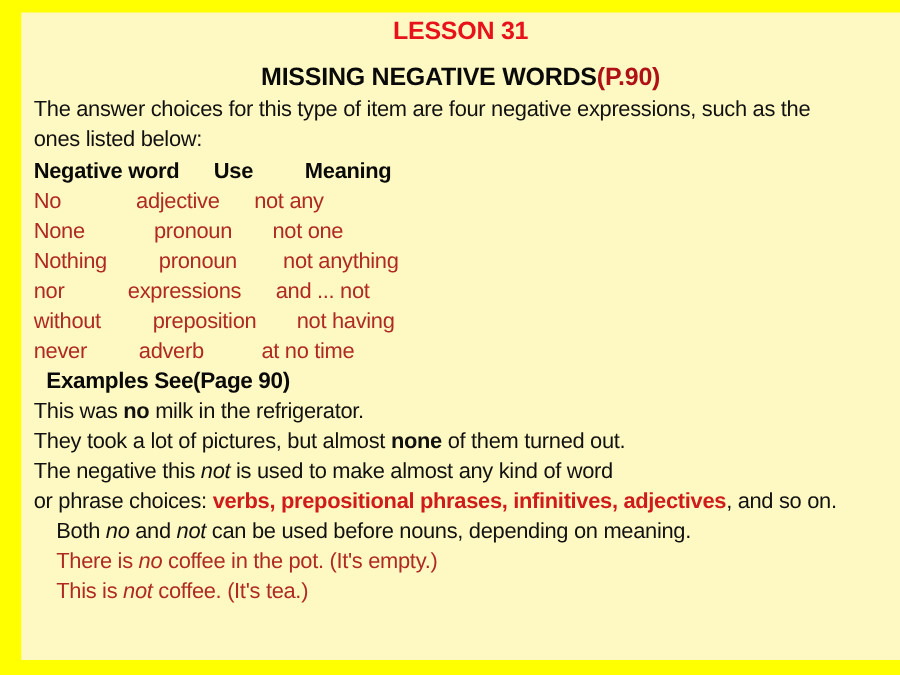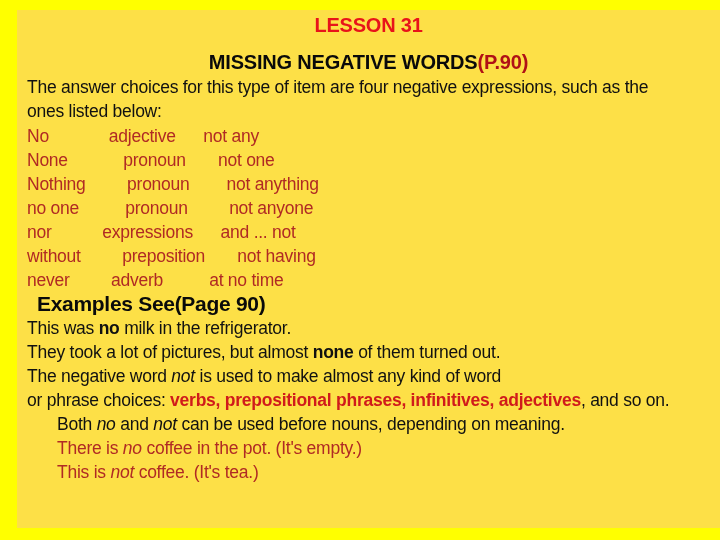--- a/index.html
+++ b/index.html
@@ -19,21 +19,21 @@
     height: 540px;
     background: #FFFF00;
     box-sizing: border-box;
   }
   #content {
     position: absolute;
     left: 17px;
     top: 10px;
     right: 0px;
     bottom: 12px;
-    background: #fde047;
+    background: #fef9c3;
     box-sizing: border-box;
     padding: 0;
   }
   .title-line {
     text-align: center;
     font-weight: bold;
     letter-spacing: -0.2px;
   }
   #title-lesson {
     font-size: 20px;
@@ -76,21 +76,21 @@
   }
   #table-header {
     color: #0A0A0A;
     font-weight: bold;
   }
   .trow.data {
     color: #B02A24;
   }
   
   #examples-head {
-    font-size: 21px;
+    font-size: 18px;
     font-weight: bold;
     color: #0A0A0A;
     padding-left: 20px;
     line-height: 24px;
     letter-spacing: -0.3px;
   }
   .ex-line {
     font-size: 17.5px;
     color: #111111;
     line-height: 24px;
@@ -98,21 +98,21 @@
     letter-spacing: -0.25px;
   }
   .ex-line b { font-weight: bold; }
   .ex-line i { font-style: italic; }
   .hl-red {
     color: #D01B1B;
     font-weight: bold;
     text-align: center;
   }
   .ex-indent {
-    padding-left: 40px;
+    padding-left: 28px;
   }
   .red-line {
     color: #B02A24;
   }
 </style>
 </head>
 <body>
 
 <div id="slide">
   <div id="content">
@@ -122,36 +122,36 @@
     <div class="title-line" id="title-topic">
       <span>MISSING NEGATIVE WORDS</span><span class="page-ref">(P.90)</span>
     </div>
 
     <div class="body-text" id="intro">
       <div>The answer choices for this type of item are four negative expressions, such as the</div>
       <div>ones listed below:</div>
     </div>
 
     <div id="word-table">
+      <div class="trow" id="table-header">Negative word      Use         Meaning</div>
       <div class="trow data">No             adjective      not any</div>
       <div class="trow data">None            pronoun       not one</div>
       <div class="trow data">Nothing         pronoun        not anything</div>
-      <div class="trow data">no one          pronoun         not anyone</div>
       <div class="trow data">nor           expressions      and ... not</div>
       <div class="trow data">without         preposition       not having</div>
       <div class="trow data">never         adverb          at no time</div>
     </div>
 
     <div id="examples-head">Examples See(Page 90)</div>
 
     <div class="ex-line"><span>This was </span><b>no</b><span> milk in the refrigerator.</span></div>
 
     <div class="ex-line"><span>They took a lot of pictures, but almost </span><b>none</b><span> of them turned out.</span></div>
 
-    <div class="ex-line"><span>The negative word </span><i>not</i><span> is used to make almost any kind of word</span></div>
+    <div class="ex-line"><span>The negative this </span><i>not</i><span> is used to make almost any kind of word</span></div>
 
     <div class="ex-line"><span>or phrase choices: </span><span class="hl-red">verbs, prepositional phrases, infinitives, adjectives</span><span>, and so on.</span></div>
 
     <div class="ex-line ex-indent"><span>Both </span><i>no</i><span> and </span><i>not</i><span> can be used before nouns, depending on meaning.</span></div>
 
     <div class="ex-line ex-indent red-line"><span>There is </span><i>no</i><span> coffee in the pot. (It's empty.)</span></div>
 
     <div class="ex-line ex-indent red-line"><span>This is </span><i>not</i><span> coffee. (It's tea.)</span></div>
 
   </div>

